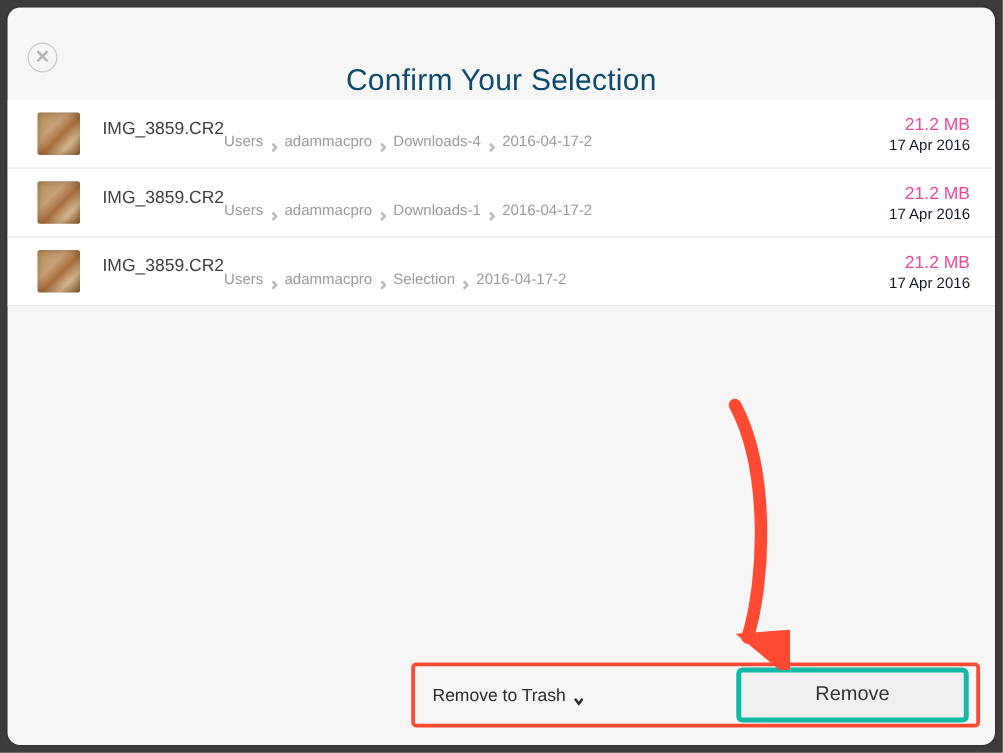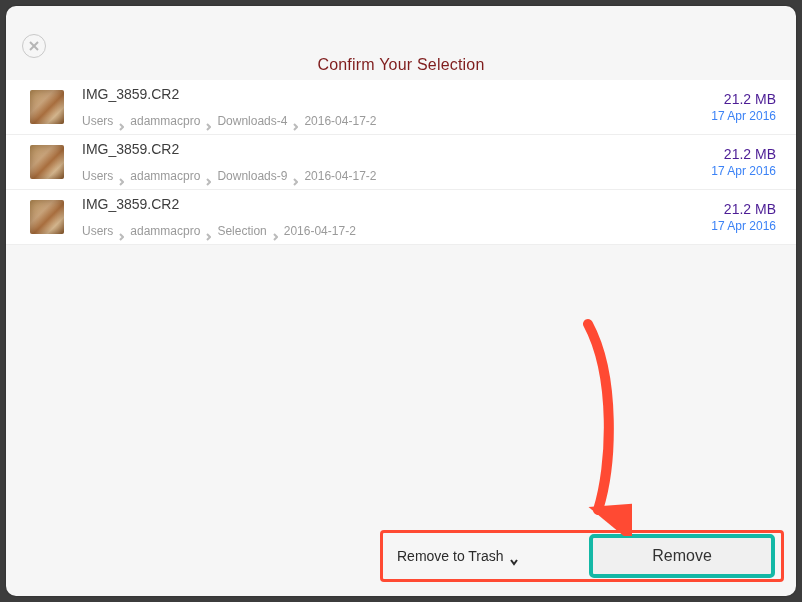--- a/index.html
+++ b/index.html
@@ -1,34 +1,34 @@
 <!DOCTYPE html>
 <html><head>
 <meta charset="utf-8">
 <style>
   html,body{margin:0;padding:0;width:802px;height:602px;background:#3c3c3c;font-family:-apple-system,"Helvetica Neue",Arial,sans-serif;}
   .window{position:absolute;left:6px;top:6px;width:790px;height:590px;background:#f6f6f6;border-radius:10px;box-shadow:0 0 2px rgba(0,0,0,.4);overflow:hidden;}
   .header{position:relative;height:74px;display:flex;align-items:center;justify-content:center;}
-  .title{font-size:16px;font-weight:300;color:#7f1d1d;letter-spacing:.2px;margin-top:44px;}
+  .title{font-size:24px;font-weight:300;color:#0c4a6e;letter-spacing:.2px;margin-top:44px;}
   .close{position:absolute;left:16px;top:28px;width:22px;height:22px;border:1px solid #c9c9c9;border-radius:50%;display:flex;align-items:center;justify-content:center;cursor:pointer;background:transparent;}
   .close svg{width:10px;height:10px;stroke:#b5b5b5;stroke-width:2;}
   .list{background:#fff;}
   .row{display:flex;align-items:center;height:54px;padding:0 20px 0 24px;border-bottom:1px solid #eee;}
   .thumb{width:34px;height:34px;flex:0 0 34px;margin-right:18px;border-radius:2px;background:linear-gradient(135deg,#b8925c 0%,#c7a27a 35%,#a86e3e 55%,#d5b78f 75%,#8a5a2e 100%);box-shadow:inset 0 0 8px rgba(60,30,0,.35);}
-  .meta{flex:1 1 auto;display:flex;flex-direction:column;justify-content:center;}
+  .meta{flex:1 1 auto;display:flex;flex-direction:row;justify-content:flex-start;}
   .fname{font-size:14px;color:#3d3d3d;font-weight:400;line-height:1.2;}
   .crumbs{display:flex;align-items:center;margin-top:12px;}
   .crumb{font-size:12px;color:#9a9a9a;}
   .chev{margin:0 6px;width:5px;height:8px;}
   .chev svg{width:5px;height:8px;stroke:#bbb;stroke-width:2;fill:none;}
   .right{display:flex;flex-direction:column;align-items:flex-end;justify-content:center;}
-  .size{font-size:14px;color:#4c1d95;}
-  .date{font-size:12px;color:#3b82f6;margin-top:2px;}
+  .size{font-size:14px;color:#ec4899;}
+  .date{font-size:12px;color:#0f172a;margin-top:2px;}
   .footer{position:absolute;left:0;right:0;bottom:0;height:70px;}
-  .actions{position:absolute;right:12px;bottom:14px;width:404px;height:52px;border:3px solid #ff4a33;border-radius:4px;display:flex;align-items:center;box-sizing:border-box;padding-left:14px;}
+  .actions{position:absolute;right:12px;bottom:14px;width:455px;height:52px;border:3px solid #ff4a33;border-radius:4px;display:flex;align-items:center;box-sizing:border-box;padding-left:14px;}
   .trash{display:flex;align-items:center;cursor:pointer;}
   .trash-label{font-size:14px;color:#2b2b2b;}
   .caret{margin-left:6px;width:8px;height:8px;}
   .caret svg{width:8px;height:8px;stroke:#2b2b2b;stroke-width:2;fill:none;}
   .remove{margin-left:auto;width:178px;height:36px;margin-right:6px;background:#f0f0f0;border:4px solid #14b8a6;border-radius:5px;display:flex;align-items:center;justify-content:center;font-size:16px;color:#333;cursor:pointer;}
   .arrow{position:absolute;left:562px;top:310px;pointer-events:none;}
 </style>
 </head>
 <body>
 
@@ -80,21 +80,21 @@
         <div class="fname">IMG_3859.CR2</div>
         <div class="crumbs">
             <span class="crumb">Users</span>
             <span class="chev"><svg viewBox="0 0 5 8">
                 <polyline points="1,1 4,4 1,7"></polyline>
               </svg></span>
             <span class="crumb">adammacpro</span>
             <span class="chev"><svg viewBox="0 0 5 8">
                 <polyline points="1,1 4,4 1,7"></polyline>
               </svg></span>
-            <span class="crumb">Downloads-9</span>
+            <span class="crumb">Downloads-1</span>
             <span class="chev"><svg viewBox="0 0 5 8">
                 <polyline points="1,1 4,4 1,7"></polyline>
               </svg></span>
             <span class="crumb">2016-04-17-2</span>
           </div>
       </div>
       <div class="right">
         <div class="size">21.2 MB</div>
         <div class="date">17 Apr 2016</div>
       </div>

